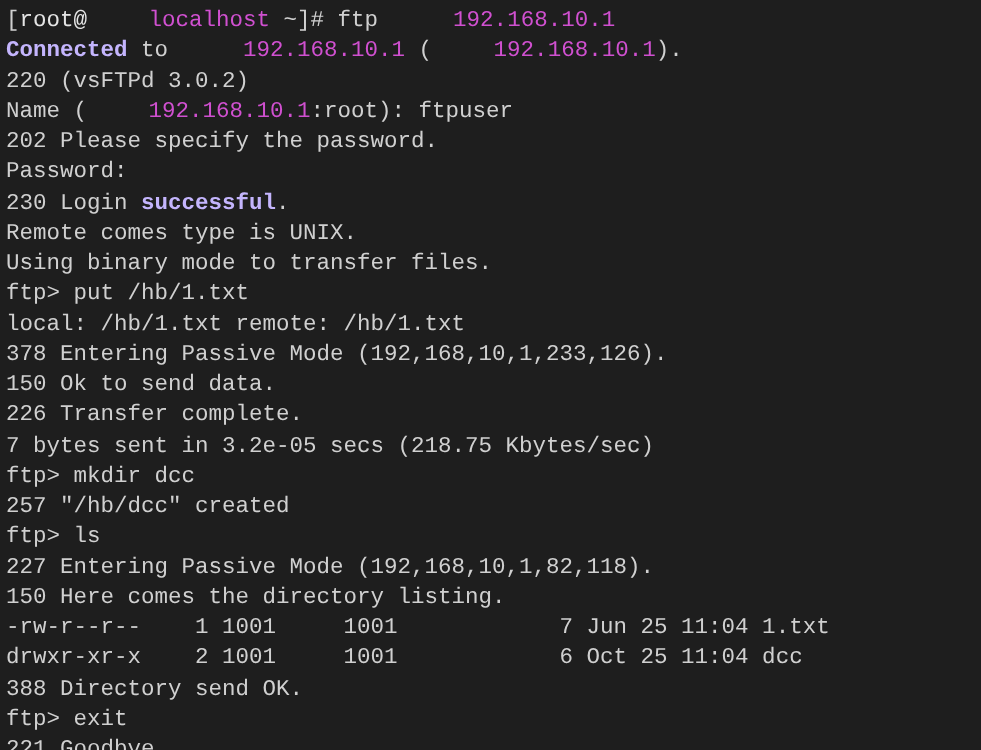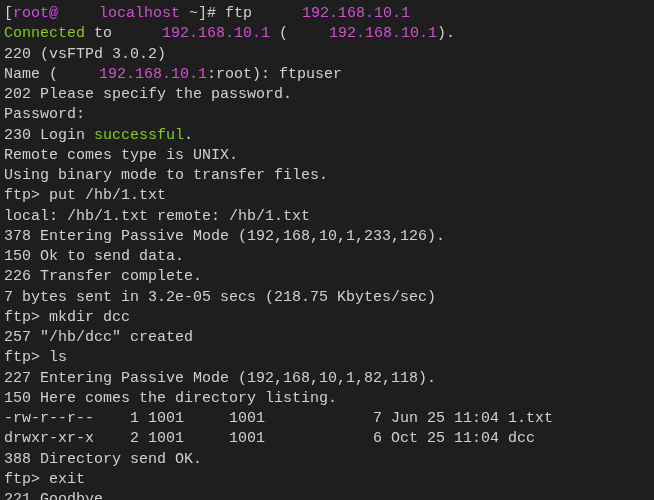--- a/index.html
+++ b/index.html
@@ -11,23 +11,23 @@
       color: #d0d0d0;
       line-height: 1.35;
       width: 654px;
       height: 500px;
       box-sizing: border-box;
       overflow: hidden;
     }
     .line {
       white-space: pre;
     }
-    .red { color: #d946ef; }
+    .red { color: #e5e5e5; }
     .magenta { color: #d050d0; margin-left: 41px; }
-    .green { color: #84cc16; }
+    .green { color: #c4b5fd; font-weight: bold; }
     .white { color: #d0d0d0; }
   </style>
 </head>
 <body>
 
 <div class="line"><span class="white">[</span><span class="red">root</span><span class="red">@</span><span class="magenta">localhost</span><span class="white"> ~]# ftp </span><span class="magenta">192.168.10.1</span></div>
 <div class="line"><span class="green">Connected</span><span class="white"> to </span><span class="magenta">192.168.10.1</span><span class="white"> (</span><span class="magenta">192.168.10.1</span><span class="white">).</span></div>
 <div class="line white">220 (vsFTPd 3.0.2)</div>
 <div class="line"><span class="white">Name (</span><span class="magenta">192.168.10.1</span><span class="white">:root): ftpuser</span></div>
 <div class="line white">202 Please specify the password.</div>

